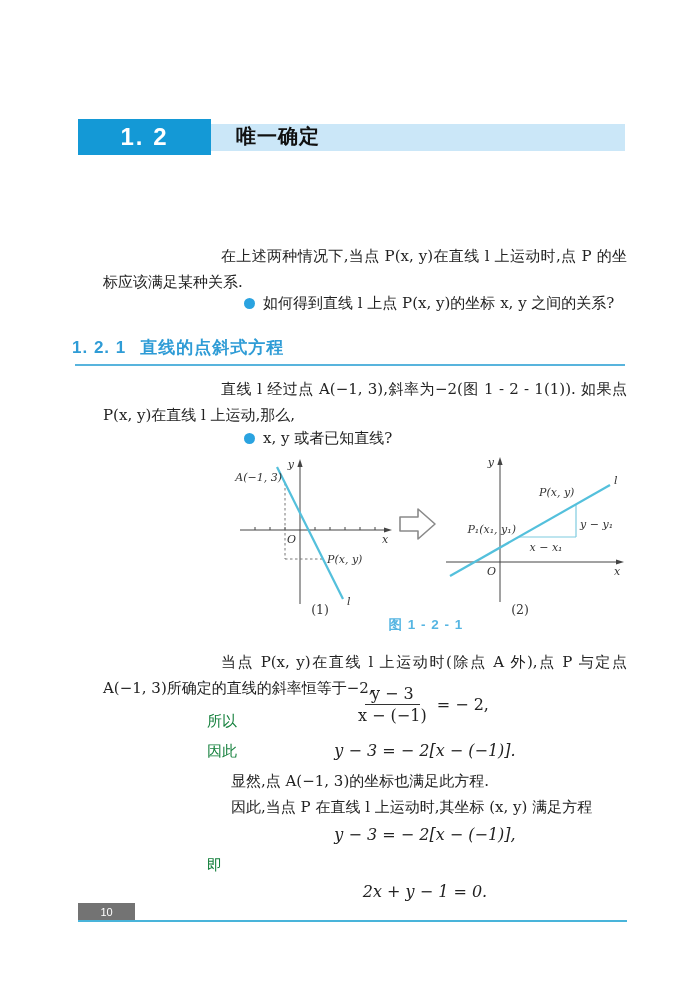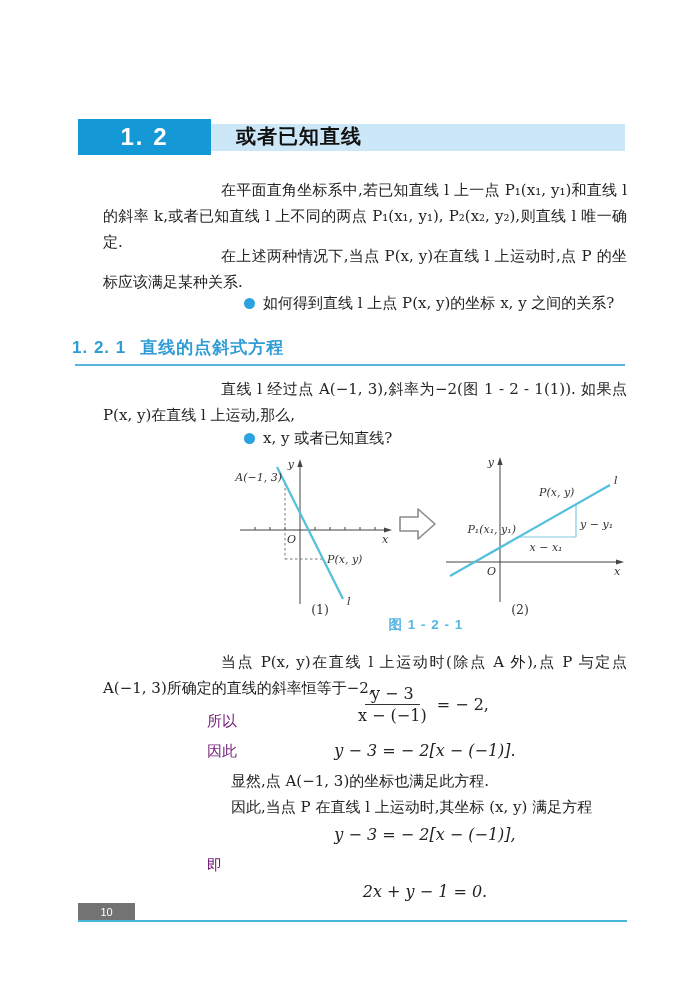--- a/index.html
+++ b/index.html
@@ -49,21 +49,21 @@
     font-family:"Liberation Sans","DejaVu Sans",sans-serif;
     font-weight:bold; font-size:13.5px; color:#55b5e2; letter-spacing:1px;
   }
   svg text {
     font-family:"DejaVu Serif","Liberation Serif",serif;
     font-style:italic; font-size:11px; fill:#333;
   }
   svg text.cap { font-style:normal; font-size:12.5px; fill:#333; }
 
   
-  .eq-label { font-size:15px; color:#701a75; }
+  .eq-label { font-size:15px; color:#15803d; }
   .eq-center {
     left:210px; width:430px; text-align:center;
     font-style:italic; font-size:16px; color:#222;
   }
   .frac-wrap { left:352px; top:684px; display:flex; align-items:center; font-size:16px; }
   .frac { display:inline-flex; flex-direction:column; align-items:center; }
   .frac-num { padding:0 6px 1px 6px; border-bottom:1.3px solid #333; }
   .frac-den { padding:1px 6px 0 6px; }
   .frac-rhs { margin-left:4px; }
 
@@ -77,23 +77,22 @@
 </style>
 </head>
 <body>
 
 <div class="page">
 
   <div class="abs hdr-strip"></div>
   <div class="abs hdr-numbox">
     <span>1. 2</span>
   </div>
-  <div class="abs hdr-title">或者已知直线</div>
-
-  <p class="abs para ind" style="top:177px;">在平面直角坐标系中,若已知直线 l 上一点 P₁(x₁, y₁)和直线 l 的斜率 k,或者已知直线 l 上不同的两点 P₁(x₁, y₁), P₂(x₂, y₂),则直线 l 唯一确定.</p>
+  <div class="abs hdr-title">唯一确定</div>
+
   <p class="abs para ind" style="top:243px;">在上述两种情况下,当点 P(x, y)在直线 l 上运动时,点 P 的坐标应该满足某种关系.</p>
 
   <div class="abs bullet-line" style="left:244px; top:294px;">
     <span class="dot"></span>
     <span>如何得到直线 l 上点 P(x, y)的坐标 x, y 之间的关系?</span>
   </div>
 
   <div class="abs sec-head">
     <span class="sec-num">1. 2. 1</span><span>直线的点斜式方程</span>
   </div>

